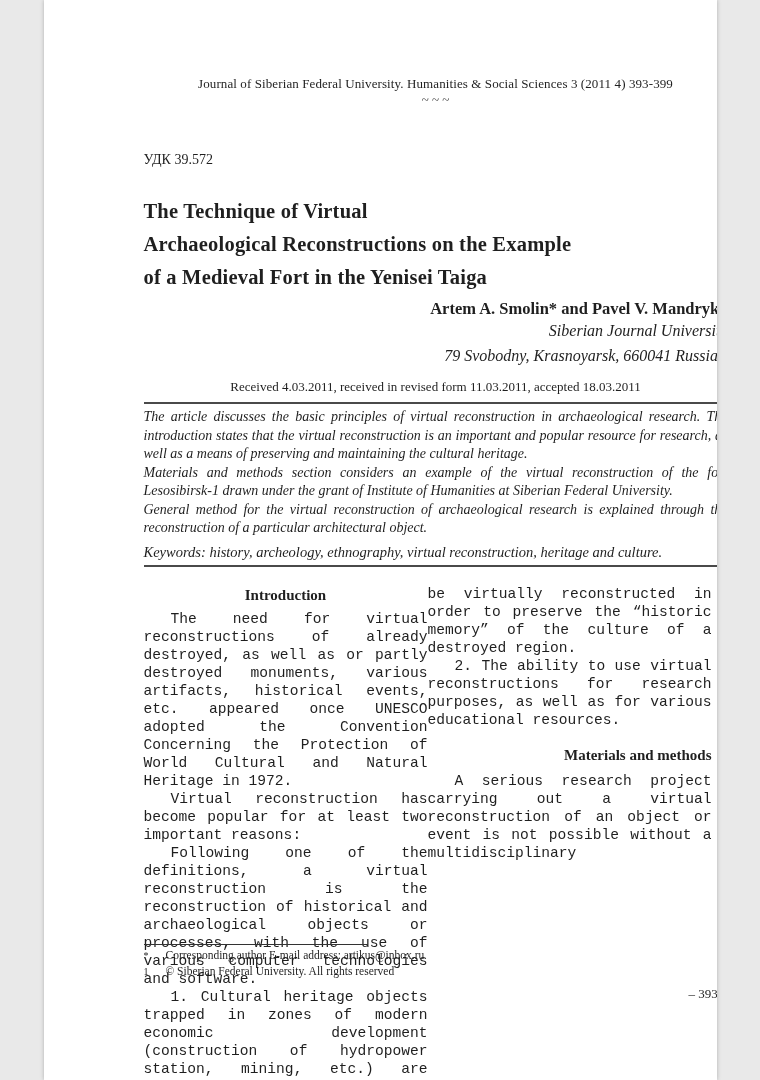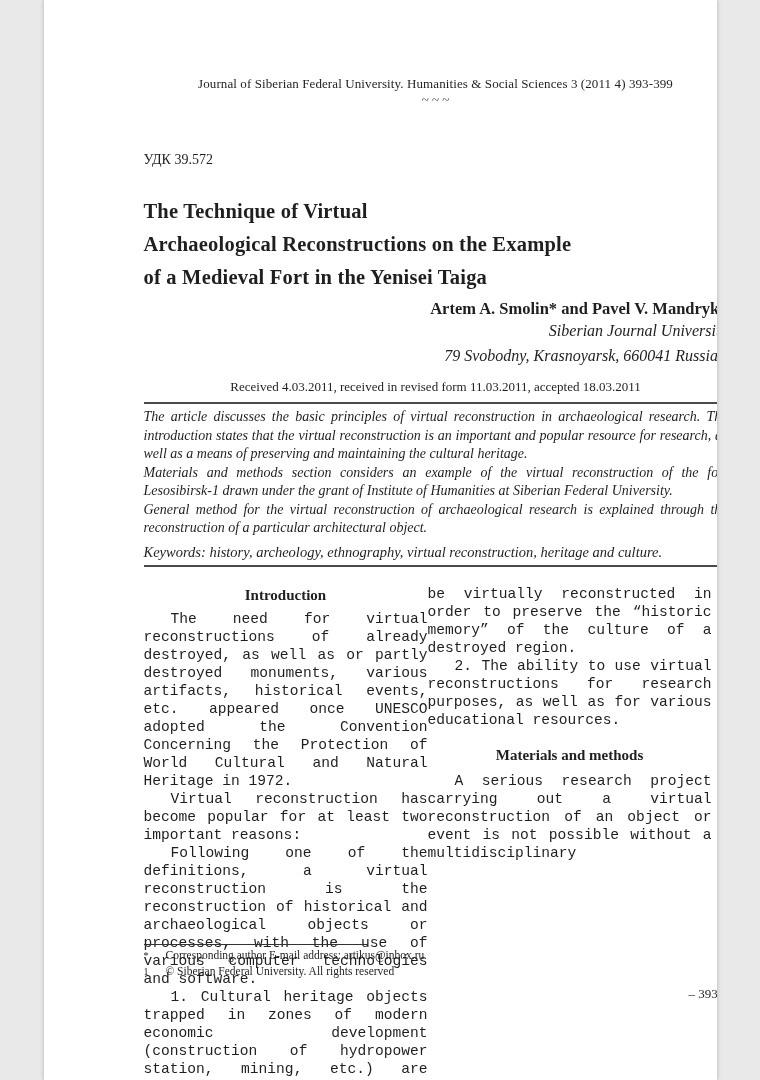--- a/index.html
+++ b/index.html
@@ -75,21 +75,21 @@
     display: flex;
   }
   .col { width: 284px; }
   .col-heading {
     text-align: center;
     font-weight: bold;
     font-size: 15px;
     line-height: 21.5px;
     margin: 0 0 4px 0;
   }
-  .col-heading.mid { margin-top: 16px; margin-bottom: 6px; }
+  .col-heading.mid { margin-top: 16px; margin-bottom: 6px; text-align: right; }
   .col p {
     margin: 0;
     font-size: 14.6px;
     line-height: 18px;
     text-align: justify;
     text-indent: 27px;
     font-family: Liberation Mono, monospace;
   }
   .col p.cont { text-indent: 0; }
   .col p.runover { text-align-last: justify; }

